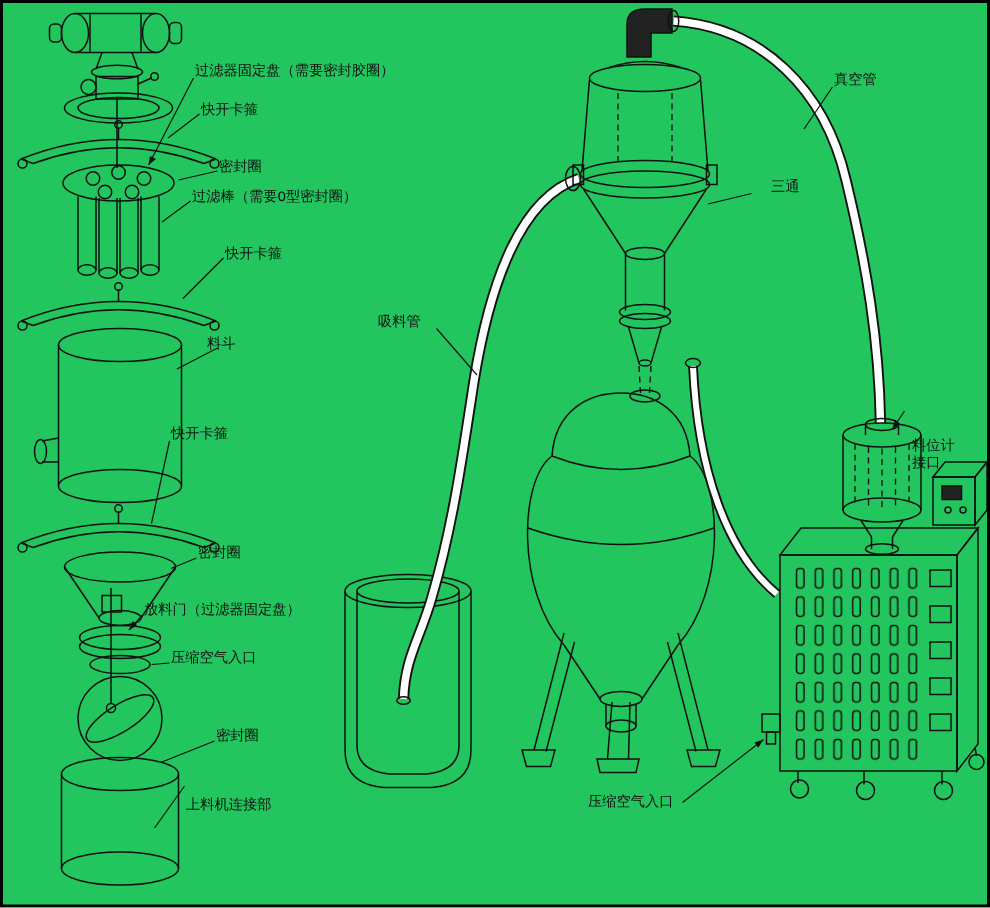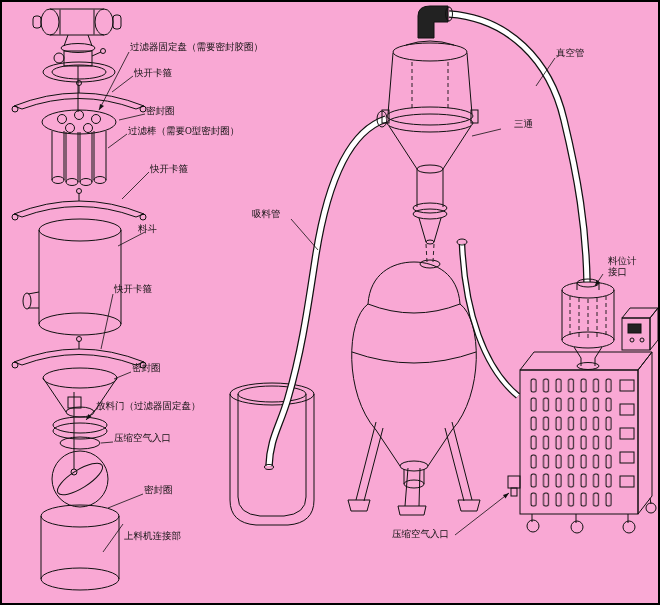--- a/index.html
+++ b/index.html
@@ -1,27 +1,27 @@
 <!DOCTYPE html>
 <html><head>
 <meta charset="utf-8">
 <style>
   * { margin:0; padding:0; box-sizing:border-box; }
   html,body { background:#ffffff; }
   .stage {
     position:relative; width:660px; height:605px;
-    background:#f9a8d4; border:2px solid #000; overflow:hidden;
-    font-family:Liberation Serif, serif;
+    background:#22c55e; border:2px solid #000; overflow:hidden;
+    font-family:Liberation Mono, monospace;
   }
   .stage svg { position:absolute; left:0; top:0; }
   .callout {
     position:absolute; font-size:9.5px; color:#111;
     white-space:nowrap; line-height:1.2; letter-spacing:0;
   }
-  .callout.wrap { white-space:normal; width:34px; }
+  .callout.wrap { white-space:normal; width:34px;margin-top:36px; }
   .ln      { stroke:#111; stroke-width:1; fill:none; }
   .ln-thin { stroke:#111; stroke-width:0.8; fill:none; }
   .dash    { stroke:#111; stroke-width:0.9; fill:none; stroke-dasharray:4 3; }
   .hose-outer  { stroke:#111; stroke-width:7.5; fill:none; }
   .hose-inner  { stroke:#fff; stroke-width:5;   fill:none; }
   .hose-outer2 { stroke:#111; stroke-width:6.5; fill:none; }
   .hose-inner2 { stroke:#fff; stroke-width:4;   fill:none; }
   .fill-dark { fill:#222; stroke:#111; stroke-width:1; }
   .arrow { fill:#111; stroke:none; }
 </style>

